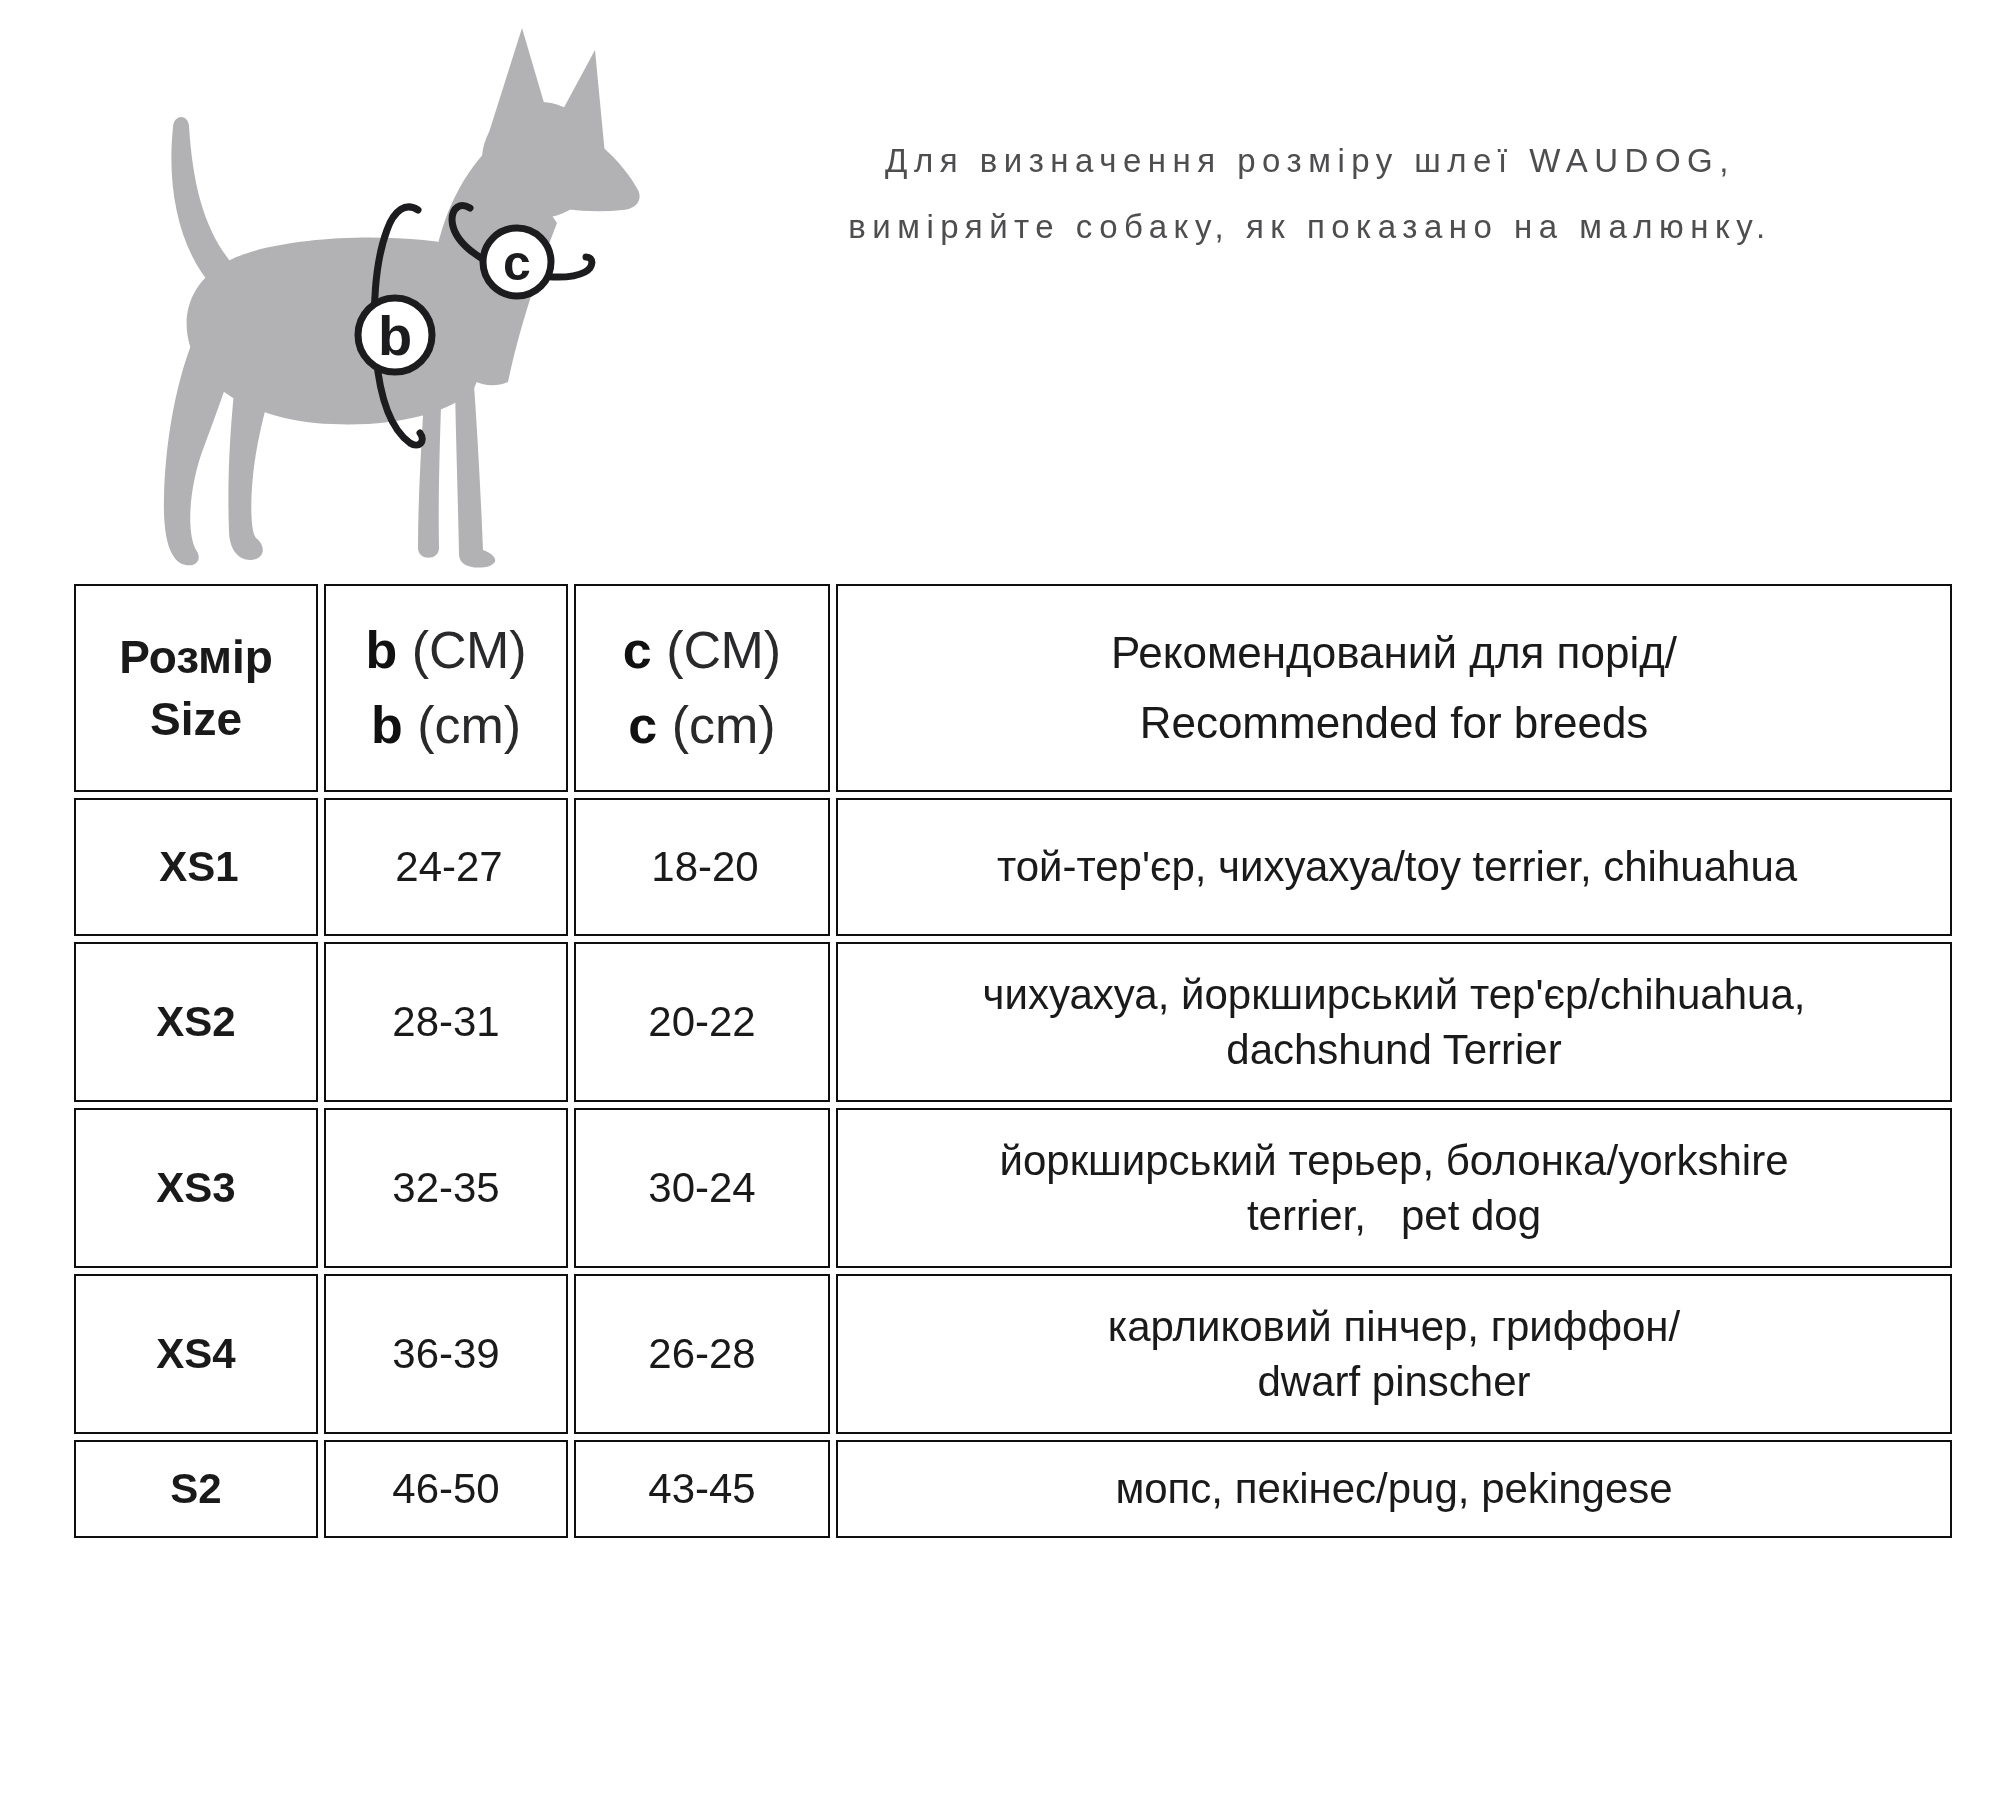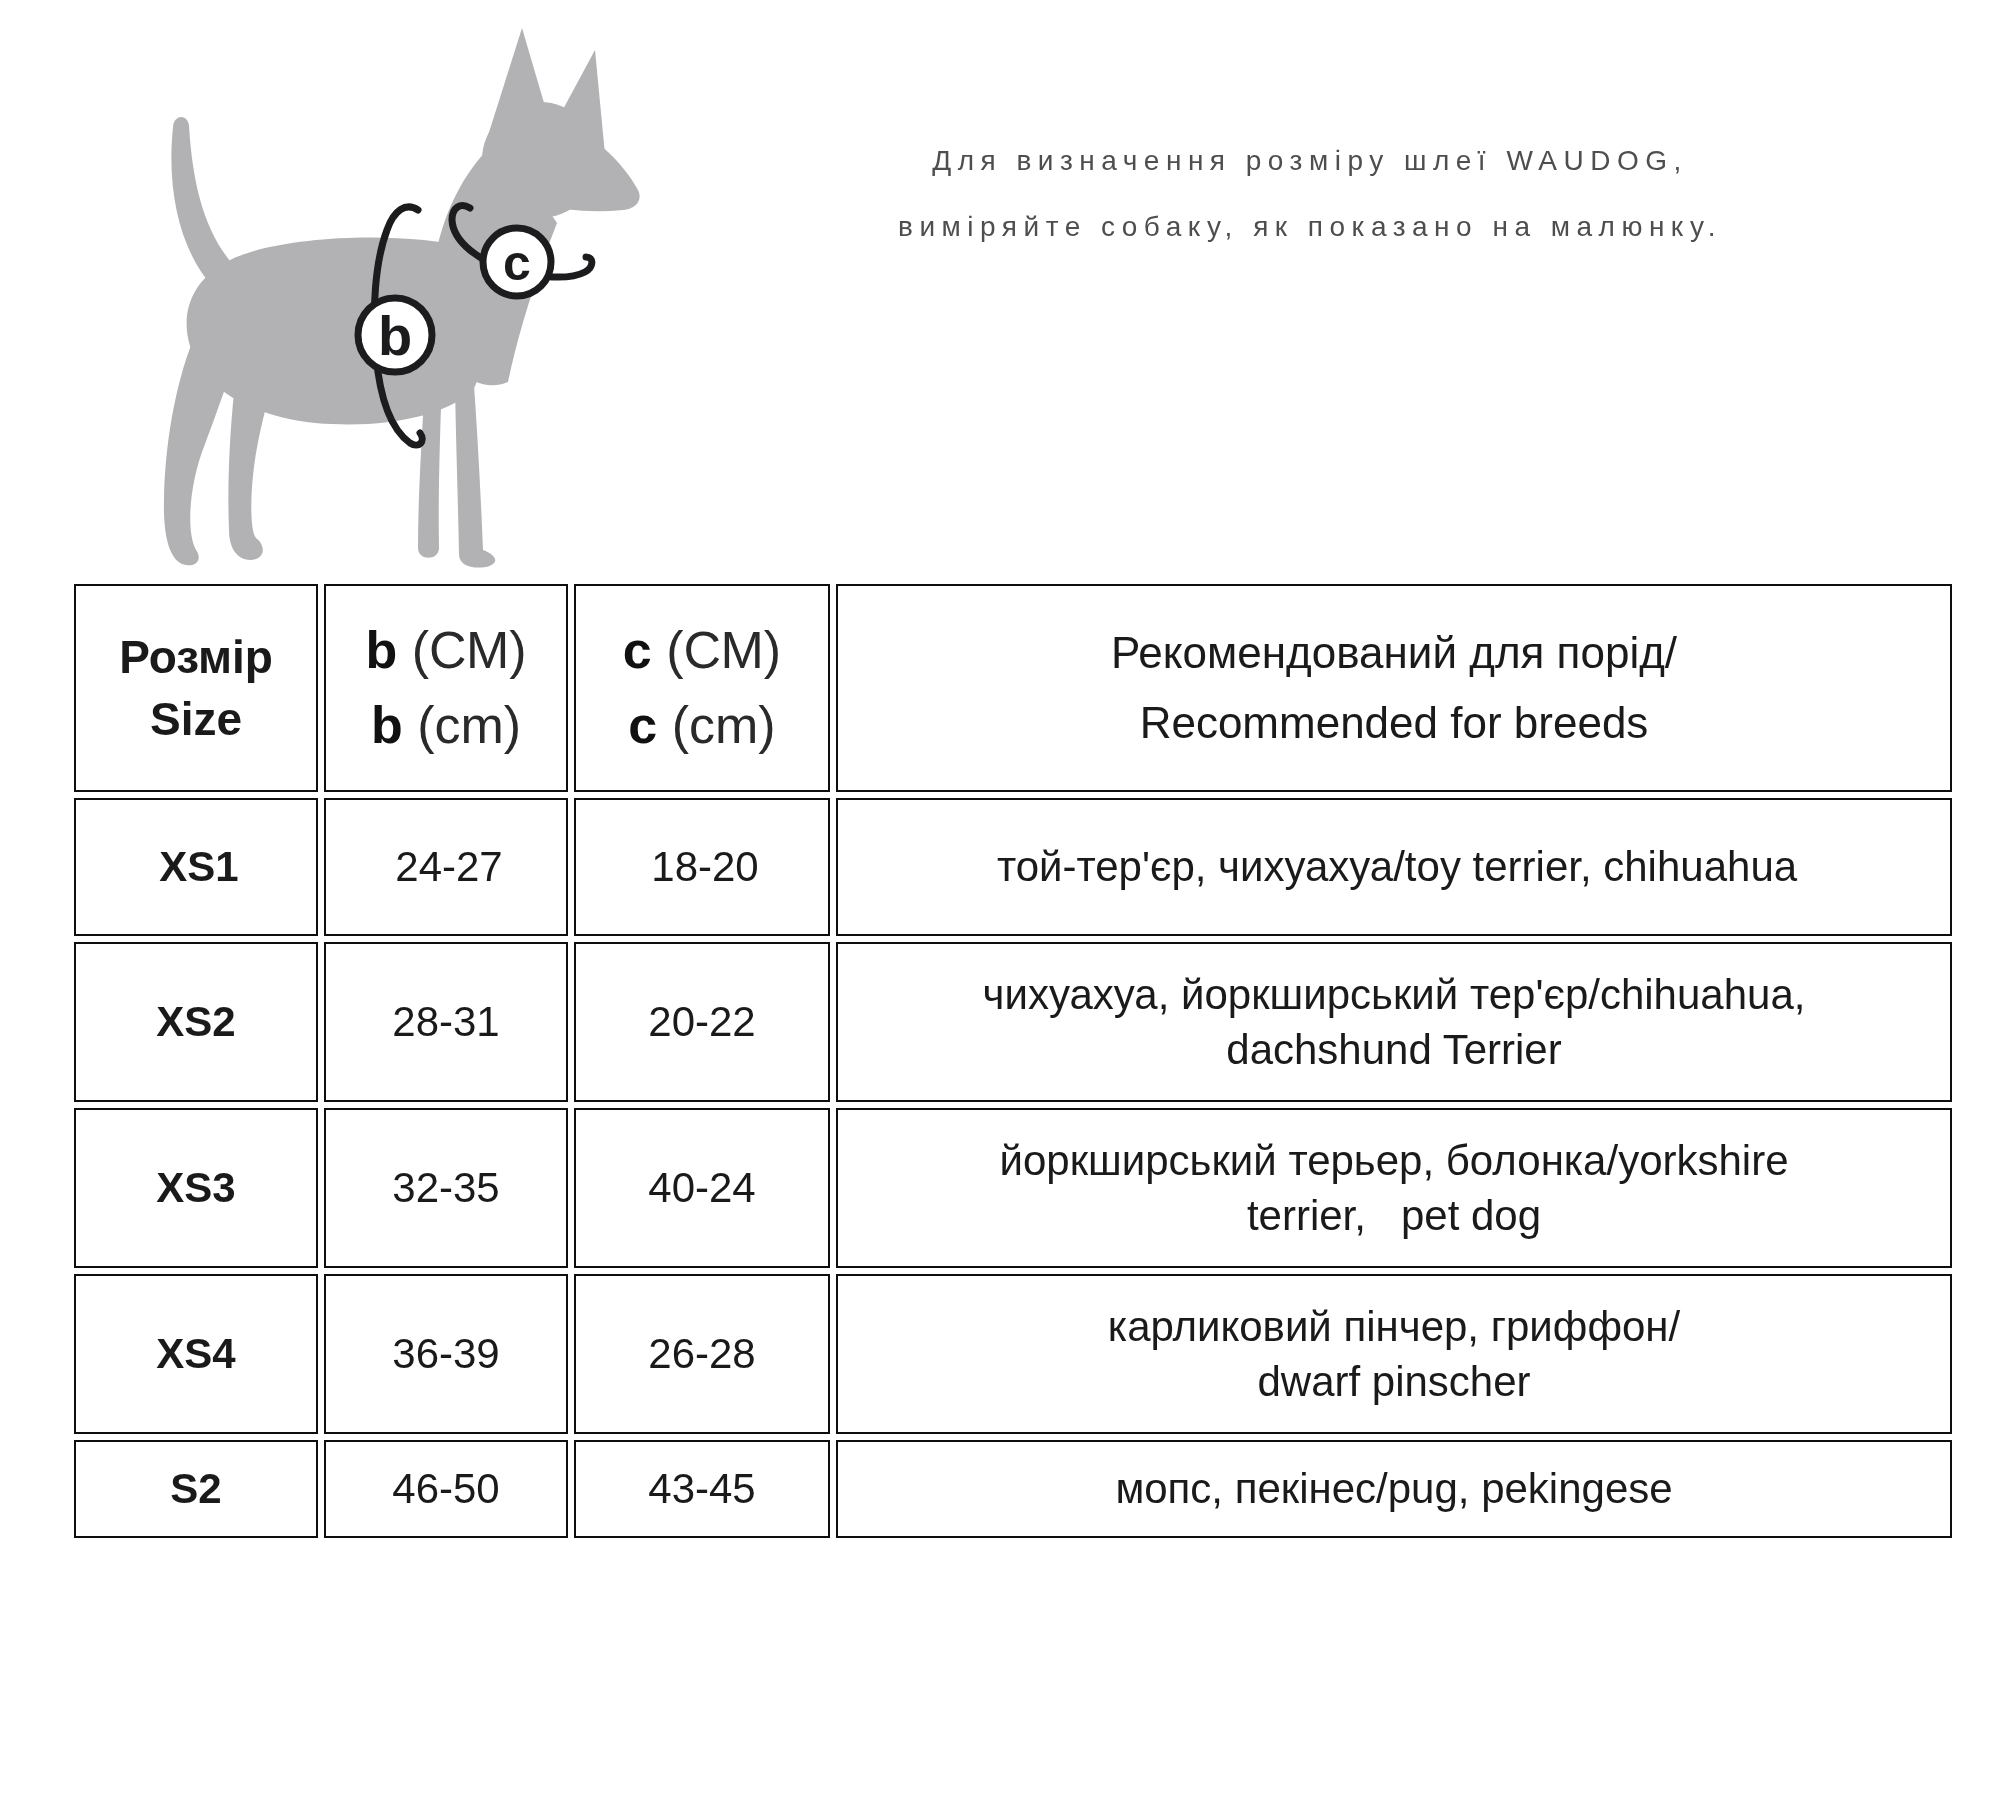--- a/index.html
+++ b/index.html
@@ -3,21 +3,21 @@
 <meta charset="utf-8">
 <style>
   * { margin:0; padding:0; box-sizing:border-box; }
   html,body { width:2000px; height:1800px; background:#ffffff;
               font-family:"Liberation Sans", sans-serif; color:#1a1a1a; }
   .canvas { position:relative; width:2000px; height:1800px; overflow:hidden; background:#fff; }
 
   
   .diagram { position:absolute; left:70px; top:10px; width:600px; height:580px; }
   .instructions { position:absolute; left:620px; top:128px; width:1380px; text-align:center; }
-  .para { font-size:28px; line-height:66px; letter-spacing:6.5px; color:#4e4e50;
+  .para { font-size:33px; line-height:66px; letter-spacing:6.5px; color:#4e4e50;
           white-space:pre-line; font-weight:400; }
   .para + .para { margin-top:58px; }
 
   
   table.size-chart { position:absolute; left:68px; top:578px;
                      border-collapse:separate; border-spacing:6px; table-layout:fixed; }
   table.size-chart td { border:2px solid #0e0e0e; background:#fff; text-align:center;
                         vertical-align:middle; font-size:42px; padding:6px 14px; }
   .col-size  { width:244px; }
   .col-b     { width:244px; }
@@ -132,21 +132,21 @@
       <tr class="r2">
         <td class="cell-size">XS2</td>
         <td class="cell-num">28-31</td>
         <td class="cell-num">20-22</td>
         <td class="cell-breeds">чихуахуа, йоркширський тер'єр/chihuahua,
 dachshund Terrier</td>
       </tr>
       <tr class="r3">
         <td class="cell-size">XS3</td>
         <td class="cell-num">32-35</td>
-        <td class="cell-num">40-24</td>
+        <td class="cell-num">30-24</td>
         <td class="cell-breeds">йоркширський терьер, болонка/yorkshire
 terrier, &nbsp; pet dog</td>
       </tr>
       <tr class="r4">
         <td class="cell-size">XS4</td>
         <td class="cell-num">36-39</td>
         <td class="cell-num">26-28</td>
         <td class="cell-breeds">карликовий пінчер, гриффон/
 dwarf pinscher</td>
       </tr>

